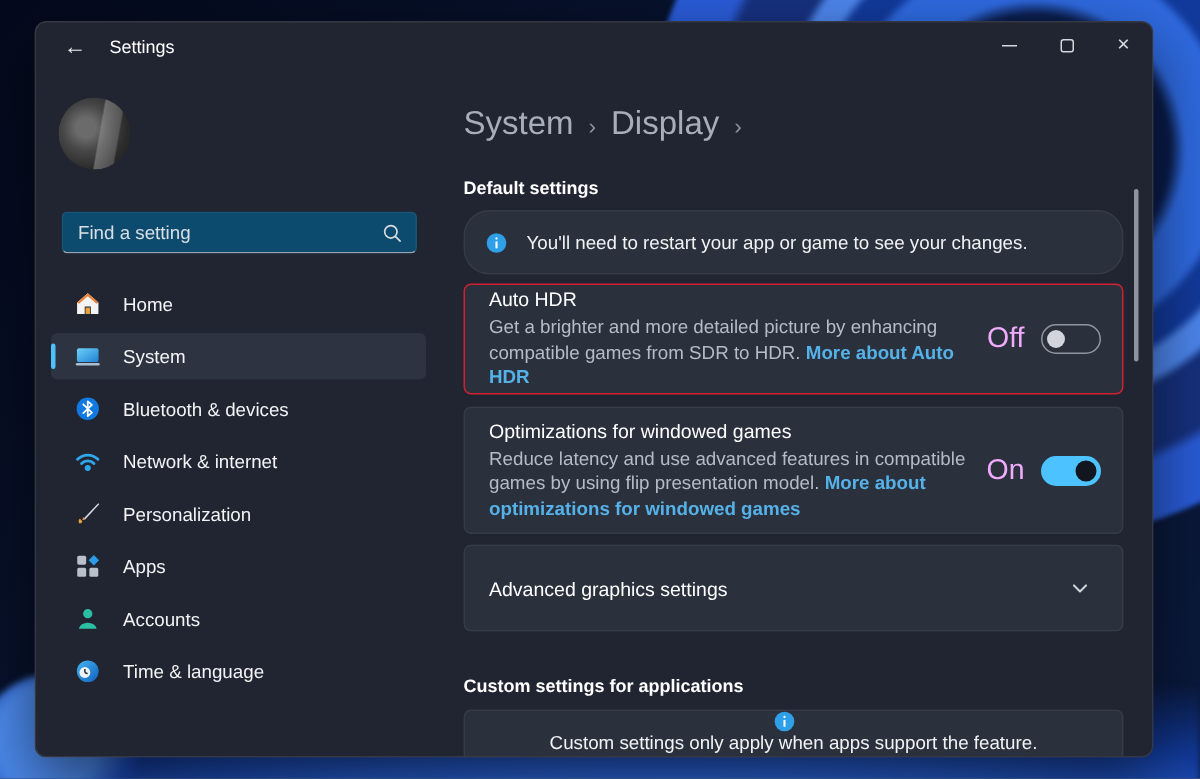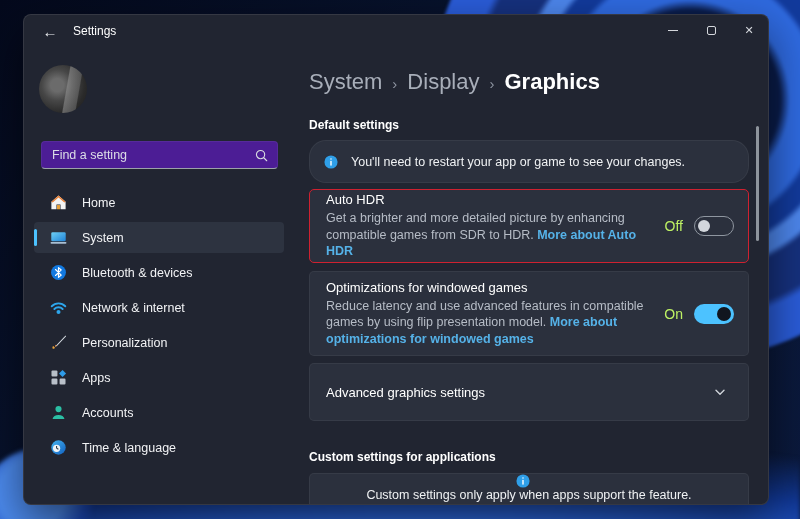--- a/index.html
+++ b/index.html
@@ -63,21 +63,21 @@
 
   
   .avatar {
     position:absolute; left:15px; top:50px; width:48px; height:48px; border-radius:50%;
     background:
       linear-gradient(100deg, rgba(0,0,0,0) 55%, rgba(150,150,150,0.55) 57%, rgba(120,120,120,0.5) 78%, rgba(0,0,0,0) 80%),
       radial-gradient(circle at 38% 42%, #6b6b6b 0 16%, #474747 38%, #2a2a2a 68%, #1c1c1c 100%);
   }
   .searchbox {
     position:absolute; left:17px; top:126px; width:237px; height:28px;
-    background:#4c1d95; border:1px solid rgba(255,255,255,0.06);
+    background:#0c4a6e; border:1px solid rgba(255,255,255,0.06);
     border-bottom:1px solid #9ba1aa; border-radius:4px;
     display:flex; align-items:center; padding:0 8px 0 10px;
   }
   .searchbox input {
     flex:1; background:transparent; border:none; outline:none;
     font-family:"Liberation Sans", sans-serif; font-size:12.5px; color:#eceef1;
   }
   .searchbox input::placeholder { color:#e3e6ea; opacity:0.95; }
   .search-icon { display:flex; align-items:center; }
 
@@ -121,21 +121,21 @@
   .card-autohdr { top:174px; height:74px; border:1.5px solid #cf2130; }
   .card-opt { top:256px; height:85px; }
   .card-adv { top:348px; height:58px; cursor:pointer; }
 
   .setting-texts { flex:1; min-width:0; }
   .setting-title { font-size:13px; color:#ffffff; margin-bottom:3px; }
   .setting-desc { font-size:12.5px; line-height:16.5px; color:#b6bcc6; max-width:332px; }
   .inline-link { color:#55b2e8; font-weight:700; cursor:pointer; }
 
   .toggle-group { display:flex; align-items:center; margin-left:10px; flex:0 0 auto; }
-  .toggle-state { font-size:14px; color:#bef264; margin-right:11px; }
+  .toggle-state { font-size:19px; color:#f0abfc; margin-right:11px; }
   .toggle { width:40px; height:20px; border-radius:10px; position:relative; cursor:pointer; }
   .toggle.off { border:1px solid #8f96a0; background:transparent; }
   .toggle.off .knob {
     position:absolute; left:3px; top:3px; width:12px; height:12px;
     border-radius:50%; background:#d2d6dc;
   }
   .toggle.on { background:#4cc2ff; }
   .toggle.on .knob {
     position:absolute; right:3px; top:3px; width:14px; height:14px;
     border-radius:50%; background:#11161f;
@@ -300,21 +300,20 @@
 
   </div>
 
   <div class="content">
 
     <div class="breadcrumb">
       <span class="crumb">System</span>
       <span class="crumb-sep">›</span>
       <span class="crumb">Display</span>
       <span class="crumb-sep">›</span>
-      <span class="crumb crumb-current">Graphics</span>
     </div>
 
     <div class="section-heading h-default">Default settings</div>
 
     <div class="card info-card info-card-1">
       <span class="info-icon">
         <svg width="14" height="14" viewBox="0 0 16 16">
             <circle cx="8" cy="8" r="7.5" fill="#2f9fe8"></circle>
             <rect x="7.2" y="3.6" width="1.6" height="1.8" rx="0.7" fill="#ffffff"></rect>
             <rect x="7.2" y="6.6" width="1.6" height="5.6" rx="0.7" fill="#ffffff"></rect>

